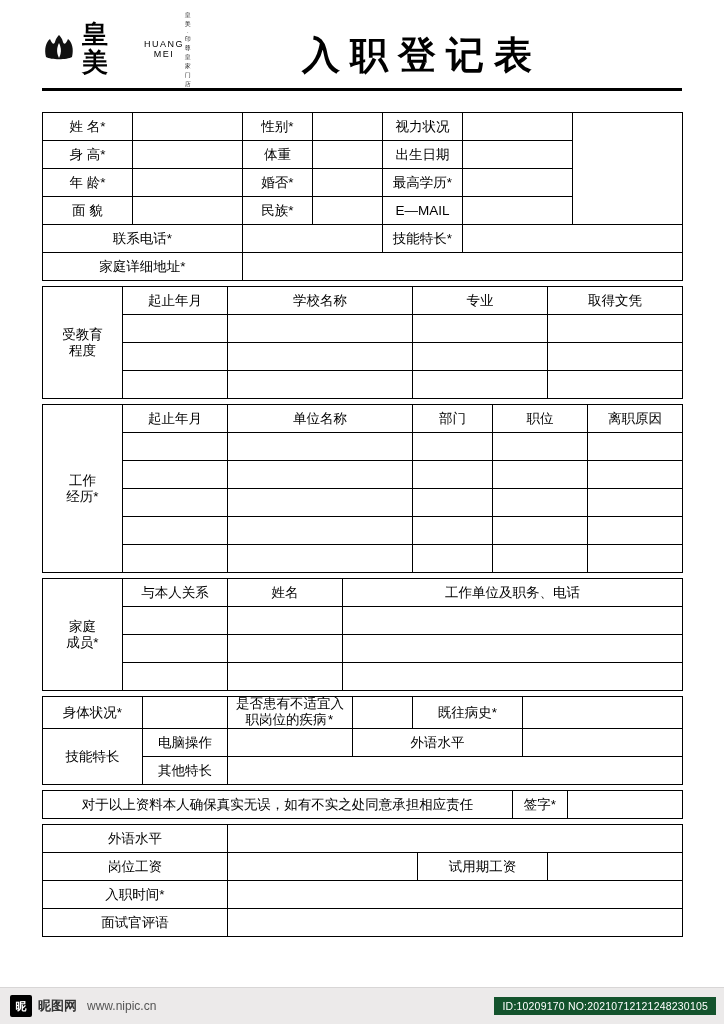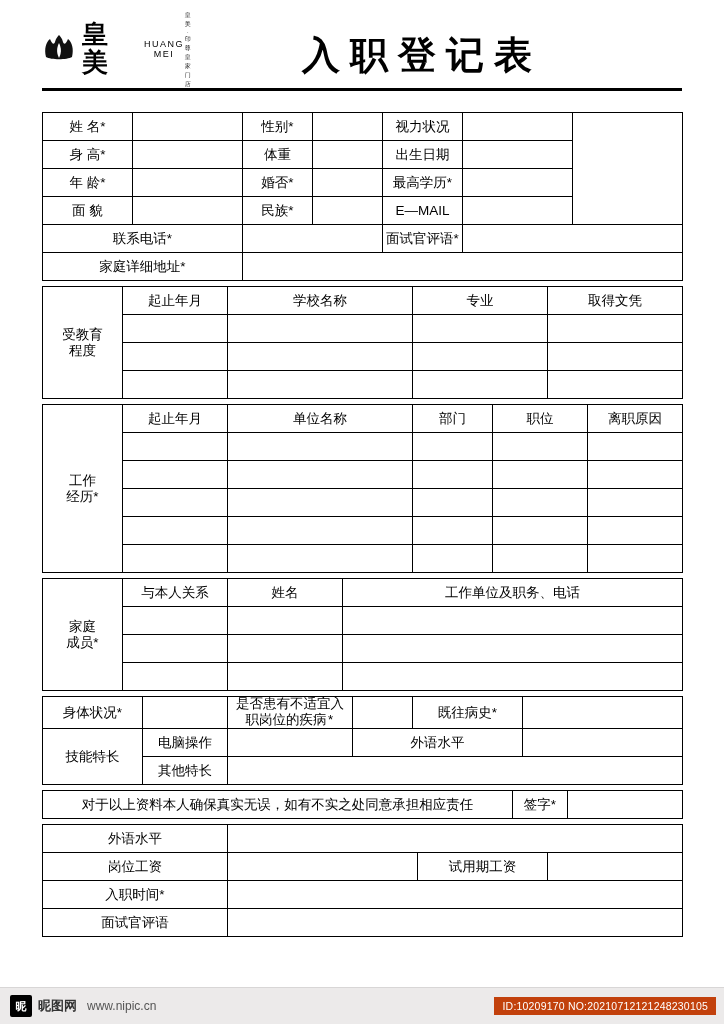--- a/index.html
+++ b/index.html
@@ -108,21 +108,21 @@
     border-radius:2px;font-weight:700;
   }
   .nipic-cn{font-size:13px;color:#333;font-weight:700;}
   .nipic-url{font-size:12px;color:#555;margin-left:4px;text-align:right;}
   .footer-right{
     margin-left:auto;
     display:flex;align-items:center;
     padding-right:8px;
   }
   .id-box{
-    background:#c2410c;color:#fff;
+    background:#14532d;color:#fff;
     font-size:10.5px;
     padding:3px 8px;
     letter-spacing:.2px;
     white-space:nowrap;
   }
 </style>
 </head>
 <body>
 
 <div class="page">
@@ -187,21 +187,21 @@
           <td class="lbl">面  貌</td>
           <td class="blank"></td>
           <td class="lbl">民族*</td>
           <td class="blank"></td>
           <td class="lbl">E—MAIL</td>
           <td class="blank"></td>
         </tr>
         <tr>
           <td class="lbl" colspan="2">联系电话*</td>
           <td class="blank" colspan="2"></td>
-          <td class="lbl">面试官评语*</td>
+          <td class="lbl">技能特长*</td>
           <td class="blank" colspan="2"></td>
         </tr>
         <tr>
           <td class="lbl" colspan="2">家庭详细地址*</td>
           <td class="blank" colspan="5"></td>
         </tr>
       </tbody>
     </table>
 
     <table class="form" style="margin-top:5px">

